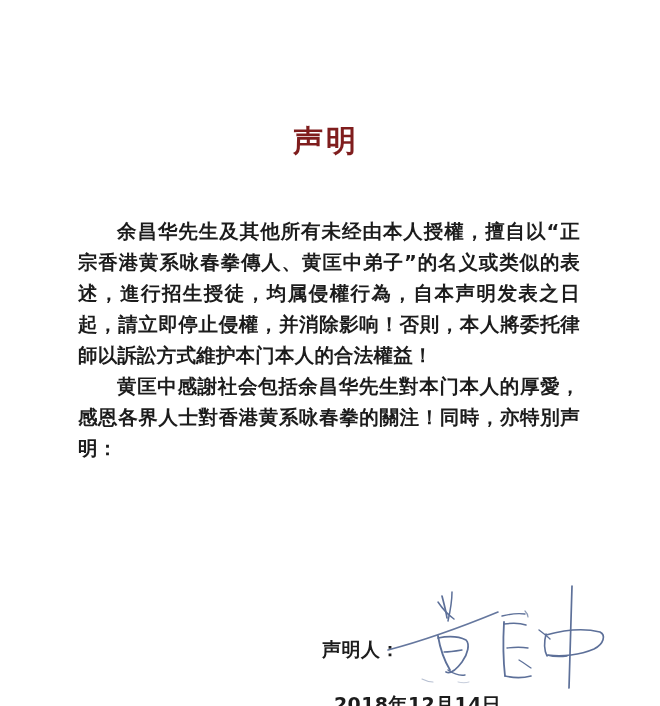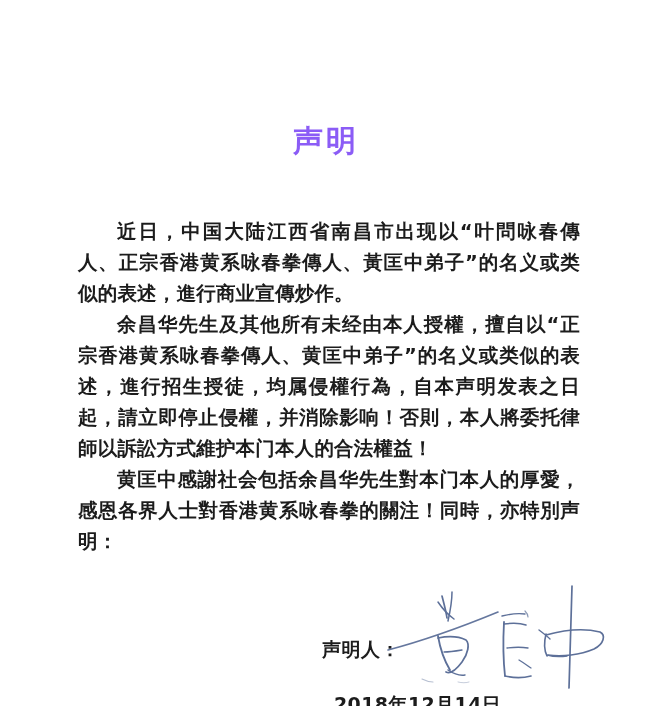--- a/index.html
+++ b/index.html
@@ -26,21 +26,21 @@
   .doc-title {
     position: absolute;
     top: 122px;
     left: 0;
     width: 652px;
     text-align: center;
     font-size: 30px;
     line-height: 38px;
     font-weight: 700;
     letter-spacing: 3px;
-    color: #8b5cf6;
+    color: #7f1d1d;
     font-family: "DejaVu Sans", "Liberation Sans", sans-serif;
   }
 
   
   .body-block {
     position: absolute;
     top: 216px;
     left: 78px;
     width: 502px;
   }
@@ -100,21 +100,20 @@
   }
 </style>
 </head>
 <body>
 
 <div class="page">
 
   <div class="doc-title">声明</div>
 
   <div class="body-block">
-    <p class="para">近日，中国大陆江西省南昌市出现以“叶問咏春傳人、正宗香港黄系咏春拳傳人、黃匡中弟子”的名义或类似的表述，進行商业宣傳炒作。</p>
     <p class="para">余昌华先生及其他所有未经由本人授權，擅自以“正宗香港黄系咏春拳傳人、黄匡中弟子”的名义或类似的表述，進行招生授徒，均属侵權行為，自本声明发表之日起，請立即停止侵權，并消除影响！否則，本人將委托律師以訴訟方式維护本门本人的合法權益！</p>
     <p class="para">黄匡中感謝社会包括余昌华先生對本门本人的厚愛，感恩各界人士對香港黄系咏春拳的關注！同時，亦特別声明：</p>
   </div>
 
   <div class="sign-row">声明人：</div>
 
   <div class="signature-mark" title="黄匡中">
     <svg viewBox="0 0 250 118" xmlns="http://www.w3.org/2000/svg" fill="none" stroke="#5d7099" stroke-linecap="round" stroke-linejoin="round">
 
       <path d="M2 72 C40 62, 78 48, 112 34" stroke-width="1.6" opacity="0.95"></path>

